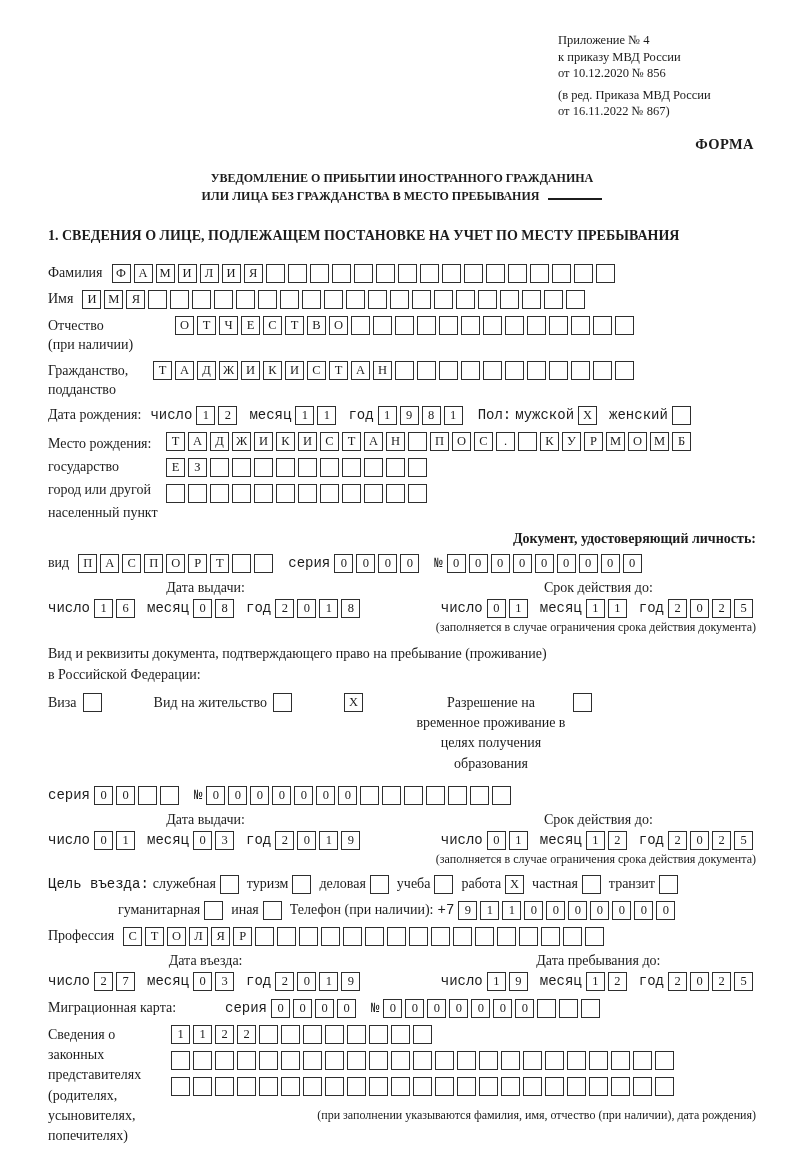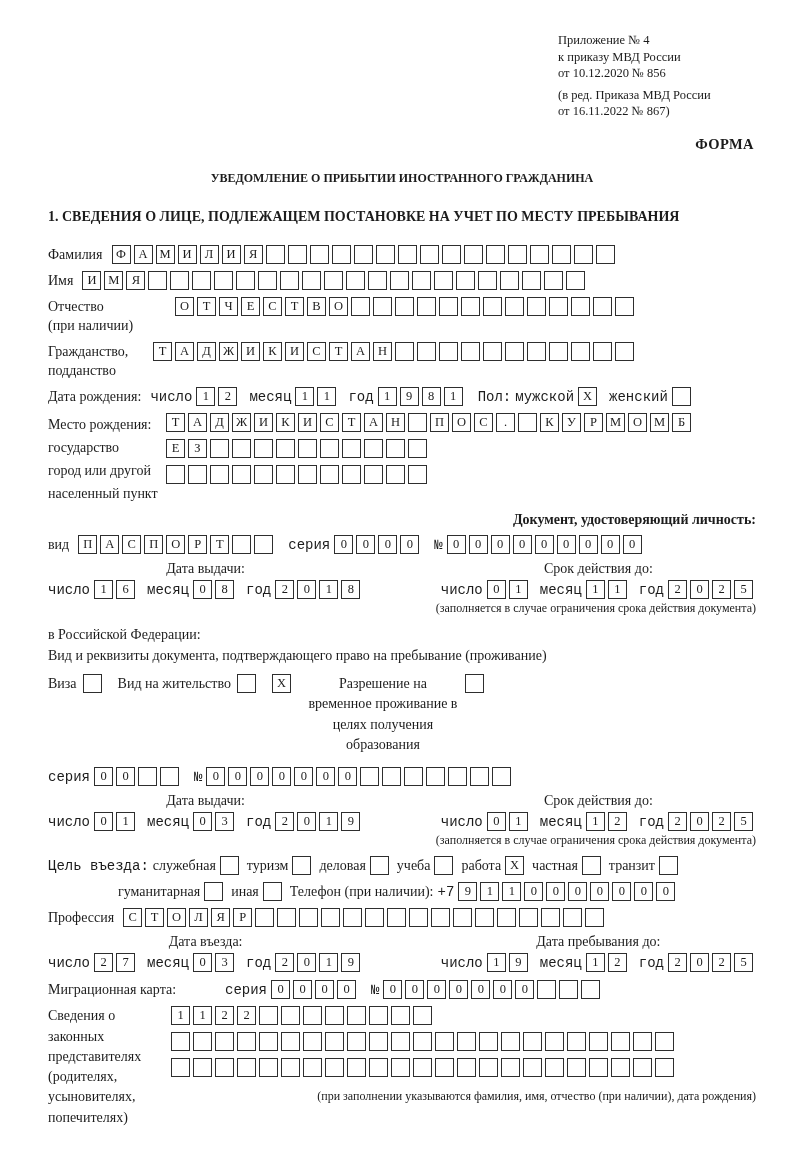--- a/index.html
+++ b/index.html
@@ -33,21 +33,21 @@
   .gap-m { margin-right: 12px; }
   .ds { margin-right: 4px; font-family: Liberation Mono, monospace; }
   .grp { margin-right: 9px; }
   .center-bold { text-align: right; font-weight: bold; margin: 2px 0 7px 0; }
   .dates { display: flex; justify-content: space-between; margin-top: 4px; }
   .datecol { }
   .datehead { text-align: center; margin-bottom: 3px; }
   .daterow { display: flex; align-items: center; white-space: nowrap; }
   .note-right { text-align: right; font-size: 12px; margin: 2px 0 8px 0; }
   .para { line-height: 1.5; margin: 4px 0 8px 0; }
-  .permit-row { display: flex; align-items: flex-start; margin: 2px 0 12px 0; }
+  .permit-row { display: flex; align-items: flex-start; margin: 2px 0 12px 0; gap: 36px; }
   .opt { display: flex; align-items: flex-start; margin-right: 13px; }
   .opt .lbl { line-height: 19px; margin-right: 6px; }
   .optblock { width: 152px; text-align: center; line-height: 1.45; margin-right: 6px; white-space: normal; }
   .purpose-row .lbl { margin-right: 4px; }
   .purpose-row .boxes { margin-right: 5px; }
   .indent { margin-left: 70px; }
   .bp { display: flex; align-items: flex-start; margin-bottom: 7px; }
   .bp-labels { width: 118px; line-height: 23px; flex: none; }
   .bp-rows .boxes { display: flex; margin-bottom: 7px; }
   .reps { display: flex; align-items: flex-start; margin-top: 2px; justify-content: space-between; }
@@ -68,20 +68,23 @@
     <div class="annex-edition">
       <div>(в ред. Приказа МВД России</div>
       <div>от 16.11.2022 № 867)</div>
     </div>
   </div>
 
   <div class="forma">ФОРМА</div>
 
   <div class="title">
     <div>УВЕДОМЛЕНИЕ О ПРИБЫТИИ ИНОСТРАННОГО ГРАЖДАНИНА</div>
+    <div>
+      <span>ИЛИ ЛИЦА БЕЗ ГРАЖДАНСТВА В МЕСТО ПРЕБЫВАНИЯ</span><span class="blank-line"></span>
+    </div>
   </div>
 
   <div class="section-title">1. СВЕДЕНИЯ О ЛИЦЕ, ПОДЛЕЖАЩЕМ ПОСТАНОВКЕ НА УЧЕТ ПО МЕСТУ ПРЕБЫВАНИЯ</div>
 
   <div class="form">
 
     <div class="row">
       <span class="lbl">Фамилия</span>
       <span class="boxes">
           <span class="cell">Ф</span>
@@ -373,22 +376,22 @@
               <span class="cell">0</span>
               <span class="cell">2</span>
               <span class="cell">5</span>
             </span>
         </div>
       </div>
     </div>
     <div class="note-right">(заполняется в случае ограничения срока действия документа)</div>
 
     <div class="para">
+      <div>Вид и реквизиты документа, подтверждающего право на пребывание (проживание)</div>
       <div>в Российской Федерации:</div>
-      <div>Вид и реквизиты документа, подтверждающего право на пребывание (проживание)</div>
     </div>
 
     <div class="permit-row">
       <span class="opt">
         <span class="lbl">Виза</span>
         <span class="boxes">
             <span class="cell"></span>
           </span>
       </span>
       <span class="opt">

